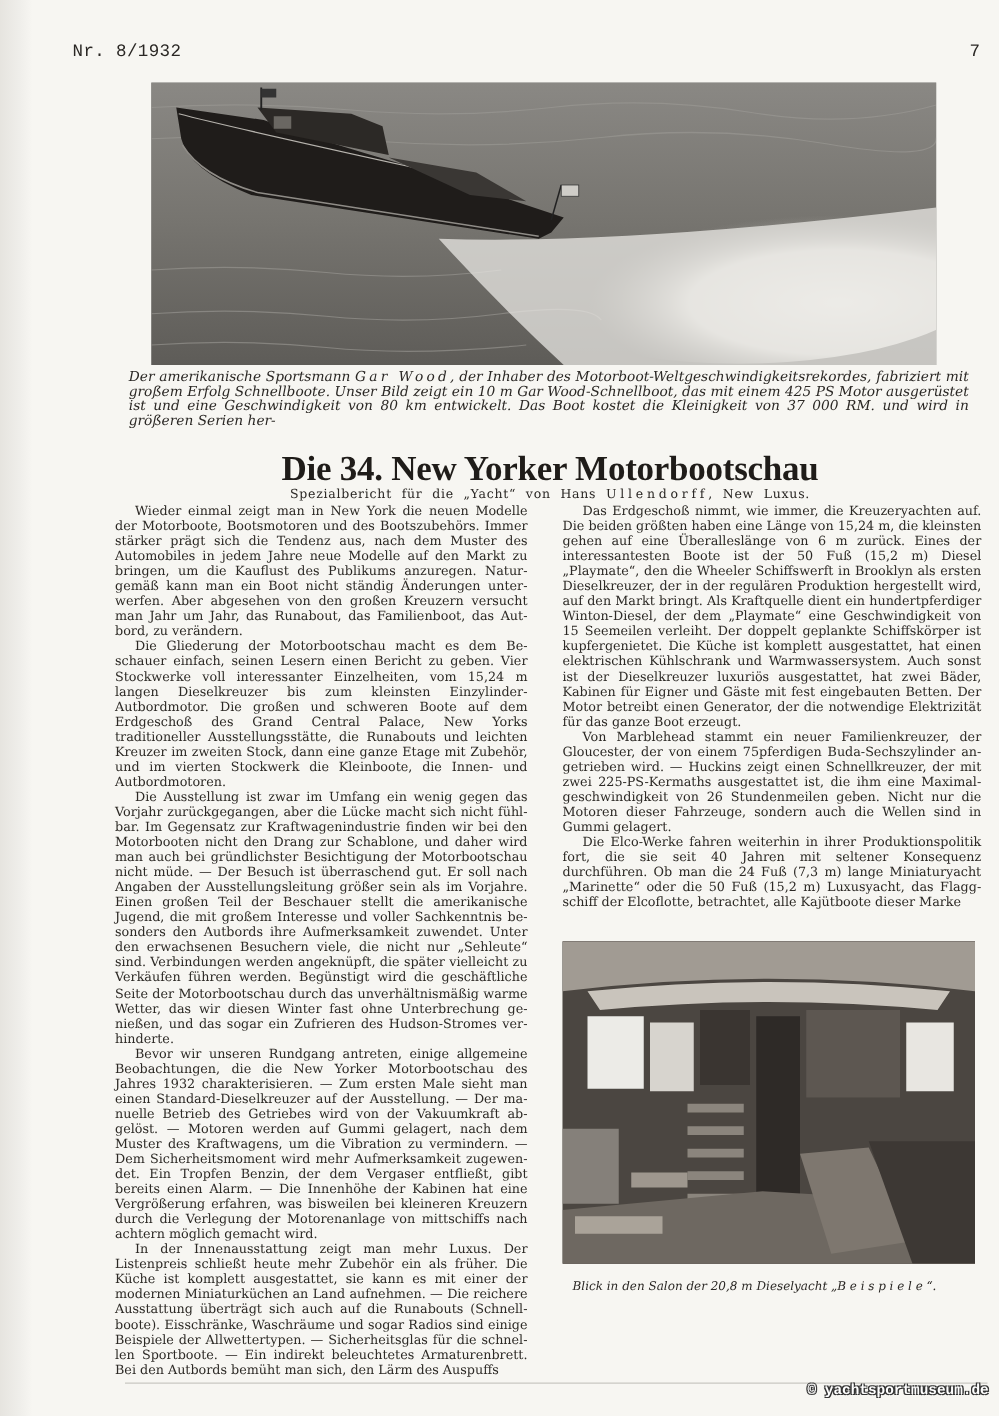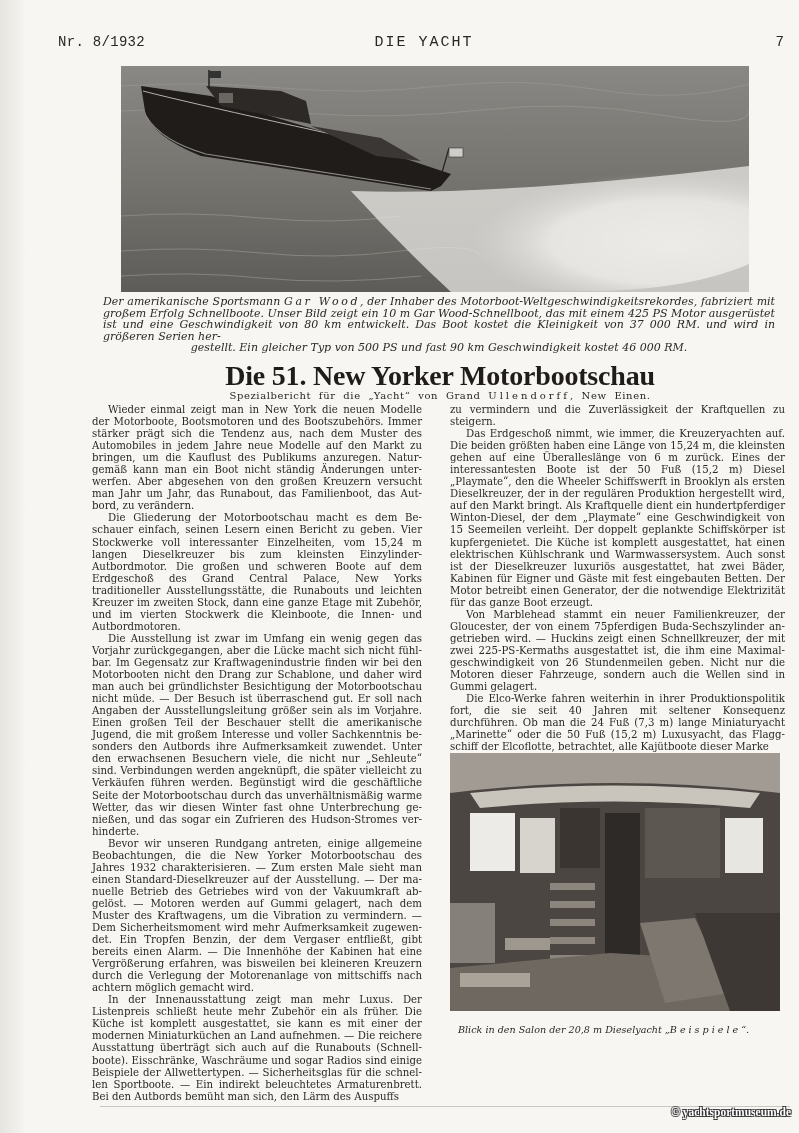--- a/index.html
+++ b/index.html
@@ -56,33 +56,32 @@
     overflow: hidden; background: #5d5751;
   }
   .caption-salon {
     position: absolute; left: 458px; top: 1024px; width: 320px;
     font-style: italic; font-size: 9.6px;
   }
   .rule-bottom {
     position: absolute; left: 100px; top: 1106px; width: 690px; height: 1px; background: #c9c7c2;
   }
   .watermark {
-    position: absolute; right: 8px; top: 1106px; font-family: Liberation Serif, serif;
+    position: absolute; right: 8px; top: 1106px; font-family: Liberation Mono, monospace;
     font-size: 11.5px; font-weight: bold; color: #fff;
     text-shadow: -1px -1px 0 #333, 1px -1px 0 #333, -1px 1px 0 #333, 1px 1px 0 #333;
   }
 </style>
 </head>
 <body>
 
 <div class="binding-edge"></div>
 
 <div class="header">
   <span class="hdr-issue">Nr. 8/1932</span>
-  <span class="hdr-title">DIE YACHT</span>
   <span class="hdr-page">7</span>
 </div>
 
 <div class="photo-boat">
   <svg width="628" height="226" viewBox="0 0 628 226">
     <defs>
       <linearGradient id="sea" x1="0" y1="0" x2="0" y2="1">
         <stop offset="0" stop-color="#8a8884"></stop>
         <stop offset="0.5" stop-color="#76746f"></stop>
         <stop offset="1" stop-color="#5e5c58"></stop>
@@ -113,38 +112,36 @@
       <line x1="88" y1="4" x2="88" y2="22" stroke="#222" stroke-width="1.5"></line>
       <rect x="88" y="5" width="12" height="7" fill="#333"></rect>
       <line x1="320" y1="110" x2="328" y2="82" stroke="#222" stroke-width="1.2"></line>
       <rect x="328" y="82" width="14" height="9" fill="#cfcdc8" stroke="#333" stroke-width="0.6"></rect>
     </g>
   </svg>
 </div>
 
 <div class="caption-top">
   <span>Der amerikanische Sportsmann </span><span class="spaced">Gar Wood</span><span>, der Inhaber des Motorboot-Weltgeschwindigkeitsrekordes, fabriziert mit großem Erfolg Schnellboote. Unser Bild zeigt ein 10 m Gar Wood-Schnellboot, das mit einem 425 PS Motor ausgerüstet ist und eine Geschwindigkeit von 80 km entwickelt. Das Boot kostet die Kleinigkeit von 37 000 RM. und wird in größeren Serien her-</span>
-  <span class="last">gestellt. Ein gleicher Typ von 500 PS und fast 90 km Geschwindigkeit kostet 46 000 RM.</span>
 </div>
 
-<h1 class="title" style="margin:0;">Die 51. New Yorker Motorbootschau</h1>
+<h1 class="title" style="margin:0;">Die 34. New Yorker Motorbootschau</h1>
 <div class="subtitle">
-  <span>Spezialbericht für die „Yacht“ von Grand </span><span class="spaced" style="letter-spacing:3px">Ullendorff</span><span>, New Einen.</span>
+  <span>Spezialbericht für die „Yacht“ von Hans </span><span class="spaced" style="letter-spacing:3px">Ullendorff</span><span>, New Luxus.</span>
 </div>
 
 <div class="col col-left">
   <p>Wieder einmal zeigt man in New York die neuen Modelle der Motorboote, Bootsmotoren und des Bootszubehörs. Immer stärker prägt sich die Tendenz aus, nach dem Muster des Automobiles in jedem Jahre neue Modelle auf den Markt zu bringen, um die Kauflust des Publikums anzuregen. Natur­gemäß kann man ein Boot nicht ständig Änderungen unter­werfen. Aber abgesehen von den großen Kreuzern versucht man Jahr um Jahr, das Runabout, das Familienboot, das Aut­bord, zu verändern.</p>
   <p>Die Gliederung der Motorbootschau macht es dem Be­schauer einfach, seinen Lesern einen Bericht zu geben. Vier Stockwerke voll interessanter Einzelheiten, vom 15,24 m langen Dieselkreuzer bis zum kleinsten Einzylinder-Autbordmotor. Die großen und schweren Boote auf dem Erdgeschoß des Grand Central Palace, New Yorks traditioneller Ausstellungsstätte, die Runabouts und leichten Kreuzer im zweiten Stock, dann eine ganze Etage mit Zubehör, und im vierten Stockwerk die Kleinboote, die Innen- und Autbordmotoren.</p>
   <p>Die Ausstellung ist zwar im Umfang ein wenig gegen das Vorjahr zurückgegangen, aber die Lücke macht sich nicht fühl­bar. Im Gegensatz zur Kraftwagenindustrie finden wir bei den Motorbooten nicht den Drang zur Schablone, und daher wird man auch bei gründlichster Besichtigung der Motorbootschau nicht müde. — Der Besuch ist überraschend gut. Er soll nach Angaben der Ausstellungsleitung größer sein als im Vorjahre. Einen großen Teil der Beschauer stellt die amerikanische Jugend, die mit großem Interesse und voller Sachkenntnis be­sonders den Autbords ihre Aufmerksamkeit zuwendet. Unter den erwachsenen Besuchern viele, die nicht nur „Sehleute“ sind. Verbindungen werden angeknüpft, die später vielleicht zu Ver­käufen führen werden. Begünstigt wird die geschäftliche Seite der Motorbootschau durch das unverhältnismäßig warme Wetter, das wir diesen Winter fast ohne Unterbrechung ge­nießen, und das sogar ein Zufrieren des Hudson-Stromes ver­hinderte.</p>
   <p>Bevor wir unseren Rundgang antreten, einige allgemeine Beobachtungen, die die New Yorker Motorbootschau des Jahres 1932 charakterisieren. — Zum ersten Male sieht man einen Standard-Dieselkreuzer auf der Ausstellung. — Der ma­nuelle Betrieb des Getriebes wird von der Vakuumkraft ab­gelöst. — Motoren werden auf Gummi gelagert, nach dem Muster des Kraftwagens, um die Vibration zu vermindern. — Dem Sicherheitsmoment wird mehr Aufmerksamkeit zugewen­det. Ein Tropfen Benzin, der dem Vergaser entfließt, gibt bereits einen Alarm. — Die Innenhöhe der Kabinen hat eine Vergrößerung erfahren, was bisweilen bei kleineren Kreuzern durch die Verlegung der Motorenanlage von mittschiffs nach achtern möglich gemacht wird.</p>
   <p>In der Innenausstattung zeigt man mehr Luxus. Der Listenpreis schließt heute mehr Zubehör ein als früher. Die Küche ist komplett ausgestattet, sie kann es mit einer der modernen Miniaturküchen an Land aufnehmen. — Die reichere Ausstattung überträgt sich auch auf die Runabouts (Schnell­boote). Eisschränke, Waschräume und sogar Radios sind einige Beispiele der Allwettertypen. — Sicherheitsglas für die schnel­len Sportboote. — Ein indirekt beleuchtetes Armaturenbrett. Bei den Autbords bemüht man sich, den Lärm des Auspuffs</p>
 </div>
 
 <div class="col col-right">
-  <p class="cont">zu vermindern und die Zuverlässigkeit der Kraftquellen zu steigern.</p>
   <p>Das Erdgeschoß nimmt, wie immer, die Kreuzeryachten auf. Die beiden größten haben eine Länge von 15,24 m, die kleinsten gehen auf eine Überalleslänge von 6 m zurück. Eines der interessantesten Boote ist der 50 Fuß (15,2 m) Diesel „Playmate“, den die Wheeler Schiffswerft in Brooklyn als ersten Dieselkreuzer, der in der regulären Produktion hergestellt wird, auf den Markt bringt. Als Kraftquelle dient ein hundert­pferdiger Winton-Diesel, der dem „Playmate“ eine Geschwindig­keit von 15 Seemeilen verleiht. Der doppelt geplankte Schiffs­körper ist kupfergenietet. Die Küche ist komplett ausgestattet, hat einen elektrischen Kühlschrank und Warmwassersystem. Auch sonst ist der Dieselkreuzer luxuriös ausgestattet, hat zwei Bäder, Kabinen für Eigner und Gäste mit fest eingebauten Betten. Der Motor betreibt einen Generator, der die notwen­dige Elektrizität für das ganze Boot erzeugt.</p>
   <p>Von Marblehead stammt ein neuer Familienkreuzer, der Gloucester, der von einem 75pferdigen Buda-Sechszylinder an­getrieben wird. — Huckins zeigt einen Schnellkreuzer, der mit zwei 225-PS-Kermaths ausgestattet ist, die ihm eine Maximal­geschwindigkeit von 26 Stundenmeilen geben. Nicht nur die Motoren dieser Fahrzeuge, sondern auch die Wellen sind in Gummi gelagert.</p>
   <p>Die Elco-Werke fahren weiterhin in ihrer Produktions­politik fort, die sie seit 40 Jahren mit seltener Konsequenz durchführen. Ob man die 24 Fuß (7,3 m) lange Miniaturyacht „Marinette“ oder die 50 Fuß (15,2 m) Luxusyacht, das Flagg­schiff der Elcoflotte, betrachtet, alle Kajütboote dieser Marke</p>
 </div>
 
 <div class="photo-salon">
   <svg width="330" height="258" viewBox="0 0 330 258">
     <rect width="330" height="258" fill="#4b4641"></rect>
     <path d="M0 0 H330 V40 Q165 20 0 40 Z" fill="#a19b93"></path>
     <path d="M20 40 Q165 25 310 40 L300 55 Q165 42 30 55 Z" fill="#c9c4bc"></path>

